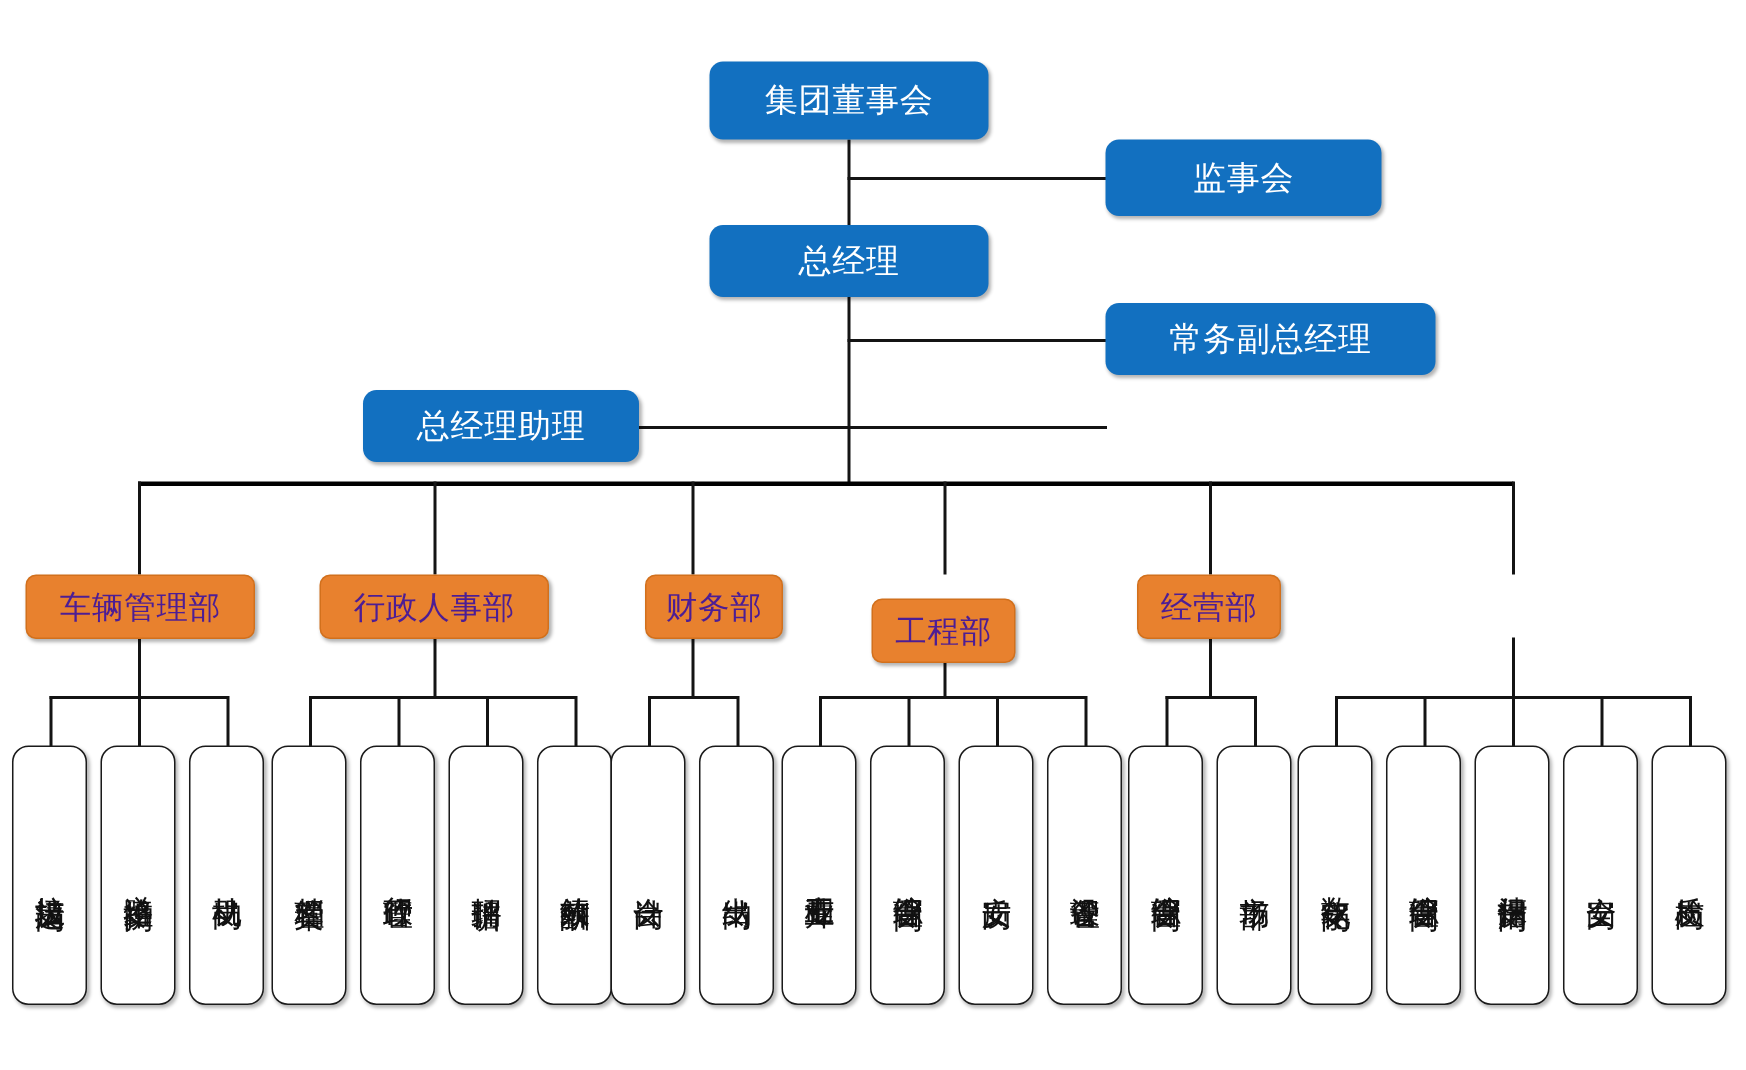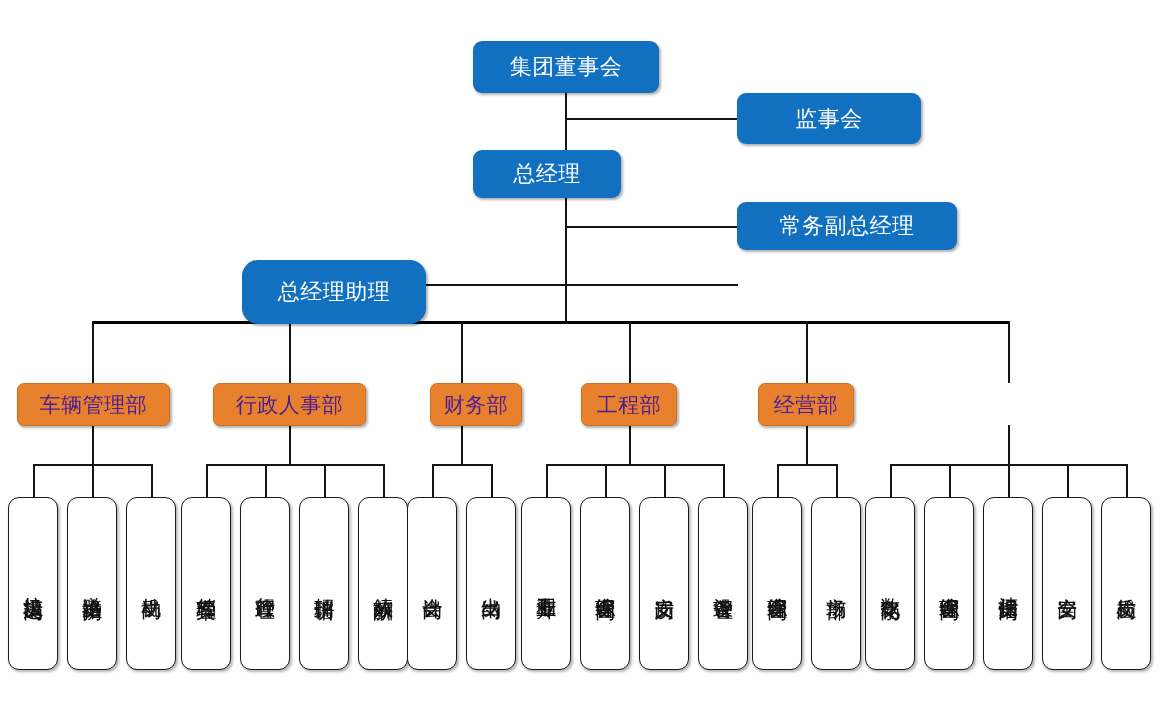--- a/index.html
+++ b/index.html
@@ -142,34 +142,34 @@
     <div class="line v" style="left:949px; top:464px; height:34px;"></div>
     <div class="line v" style="left:1008px; top:464px; height:34px;"></div>
     <div class="line v" style="left:1067px; top:464px; height:34px;"></div>
     <div class="line v" style="left:1126px; top:464px; height:34px;"></div>
   </div>
 
   <div class="node-blue" style="left:473px; top:41px; width:186px; height:52px;">集团董事会</div>
 
   <div class="node-blue" style="left:737px; top:93px; width:184px; height:51px;">监事会</div>
 
-  <div class="node-blue" style="left:473px; top:150px; width:148px; height:48px;">总经理</div>
+  <div class="node-blue" style="left:473px; top:150px; width:186px; height:48px;">总经理</div>
 
   <div class="node-blue" style="left:737px; top:202px; width:220px; height:48px;">常务副总经理</div>
 
 
-  <div class="node-blue" style="left:242px; top:260px; width:184px; height:64px;border-radius:16px;">总经理助理</div>
+  <div class="node-blue" style="left:242px; top:260px; width:184px; height:48px;">总经理助理</div>
 
   <div class="node-orange" style="left:17px; top:383px; width:153px; height:43px;">车辆管理部</div>
 
   <div class="node-orange" style="left:213px; top:383px; width:153px; height:43px;">行政人事部</div>
 
   <div class="node-orange" style="left:430px; top:383px; width:92px; height:43px;">财务部</div>
 
-  <div class="node-orange" style="left:581px; top:383px; width:96px; height:43px;">工程部</div>
+  <div class="node-orange" style="left:581px; top:399px; width:96px; height:43px;">工程部</div>
 
   <div class="node-orange" style="left:758px; top:383px; width:96px; height:43px;">经营部</div>
 
 
   <div class="node-post" style="left:8px; top:497px; width:50px; height:173px;">
     <span class="vtext">垃圾清运岗</span>
   </div>
   <div class="node-post" style="left:67px; top:497px; width:50px; height:173px;">
     <span class="vtext">道路维护岗</span>
   </div>

